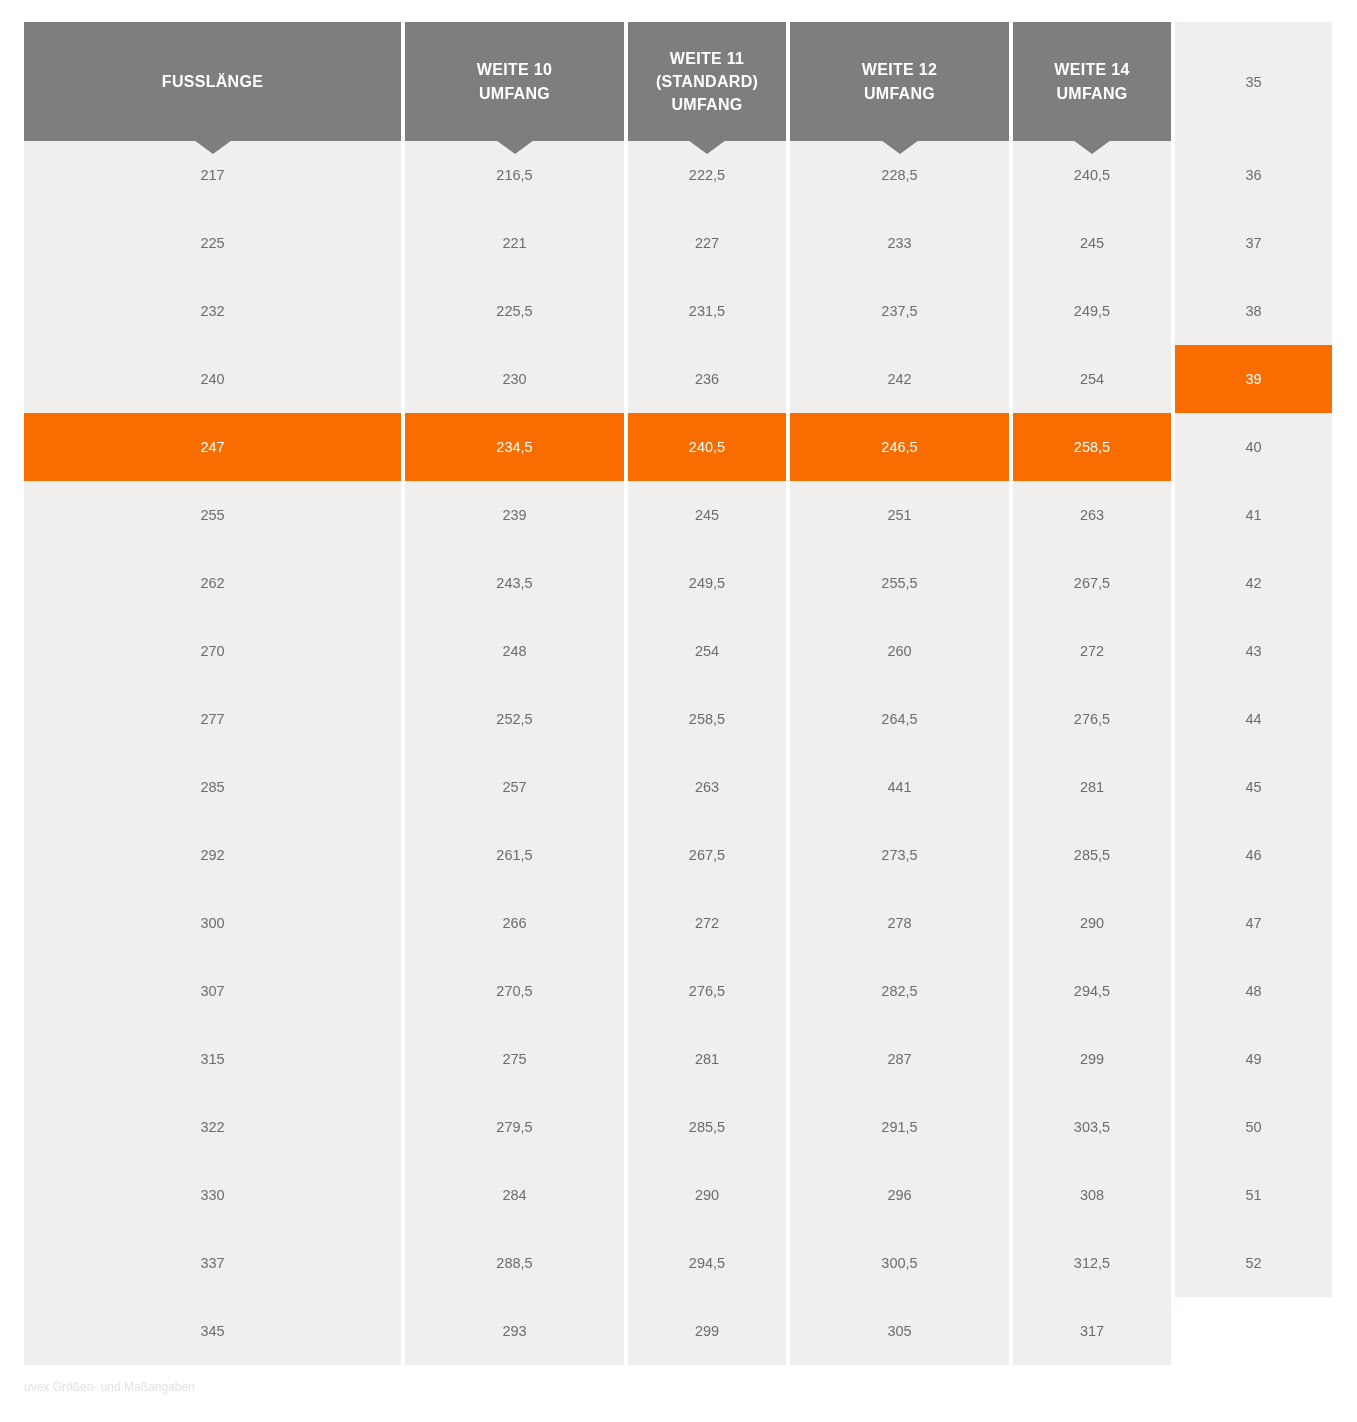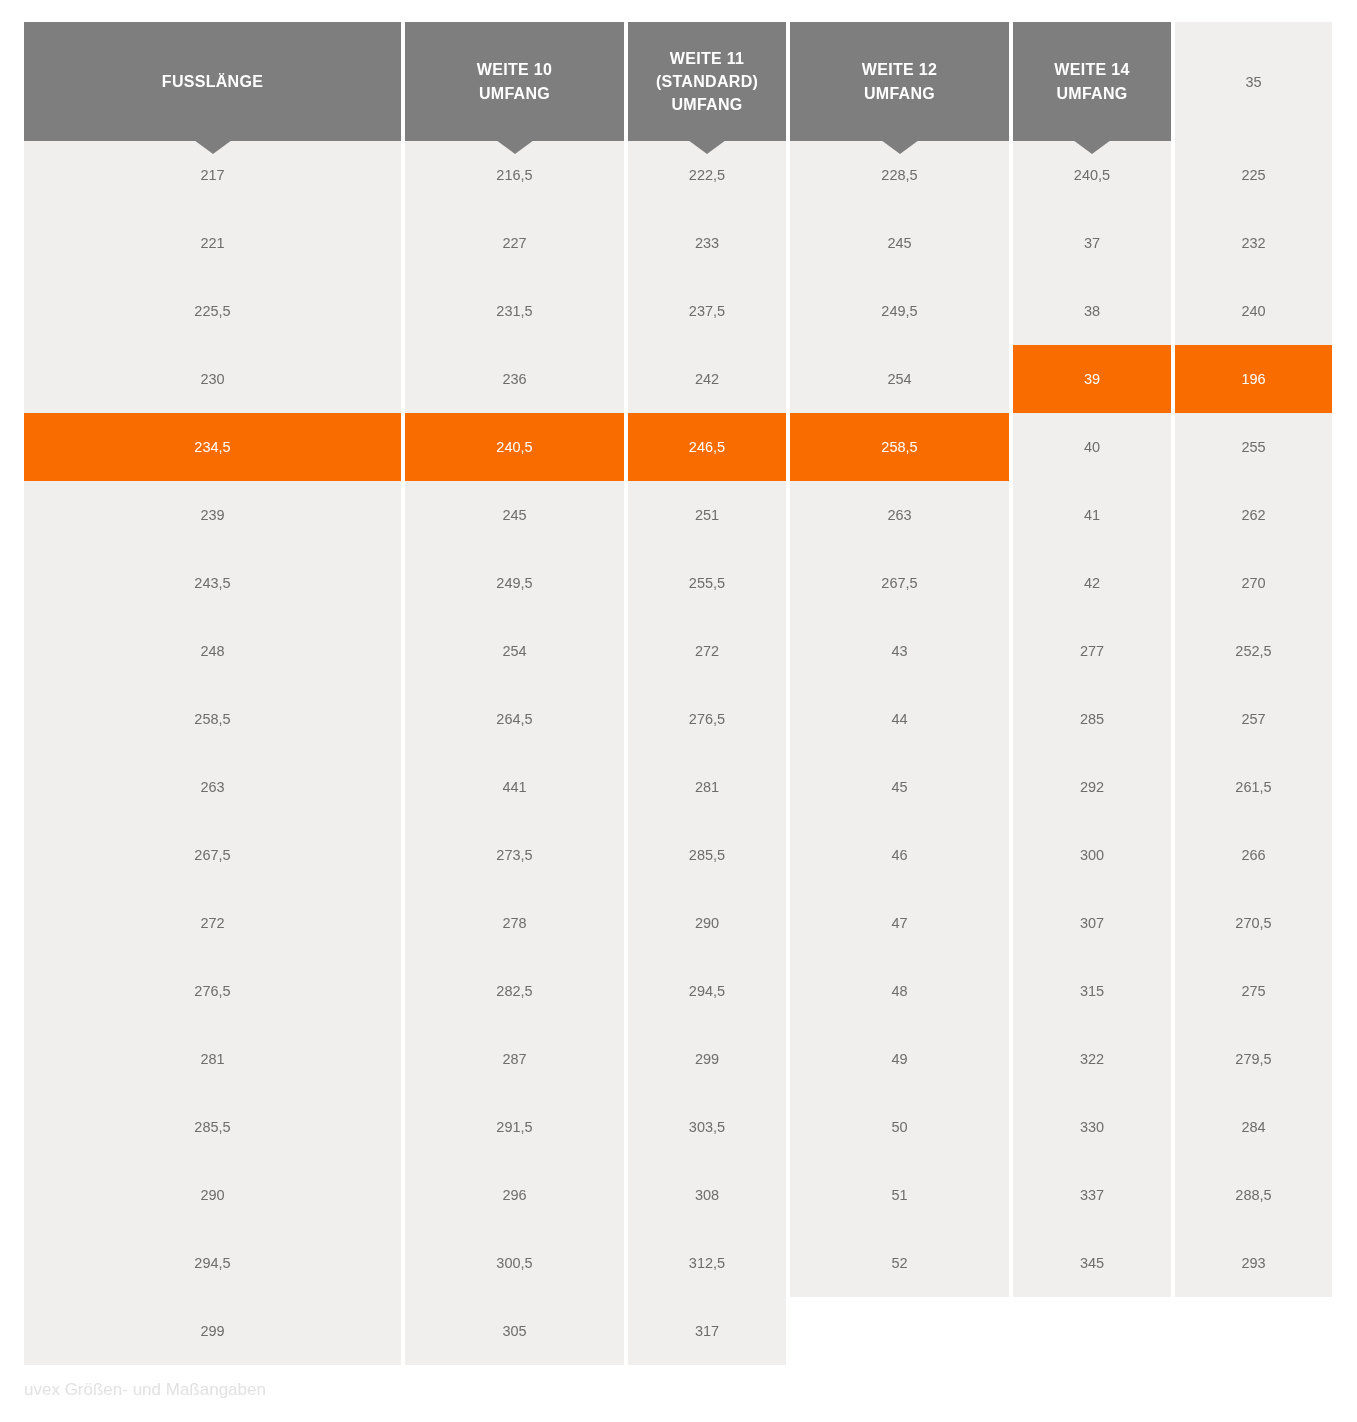--- a/index.html
+++ b/index.html
@@ -53,21 +53,21 @@
     font-size: 14.5px;
   }
   .td.hl {
     background: var(--highlight-bg, #f96c00);
     color: var(--highlight-text, #ffffff);
   }
   .caption {
     position: absolute;
     left: 24px;
     top: 1380px;
-    font-size: 17px;
+    font-size: 12px;
     color: var(--caption-text, #e2e2e2);
   }
 </style>
 </head>
 <body style="--header-bg: #7e7e7e; --header-text: #ffffff; --row-bg: #f0efee; --row-text: #6d6d6d; --highlight-bg: #f96c00; --highlight-text: #ffffff; --caption-text: #e2e2e2;">
 
 <div class="grid" id="grid">
   <div class="th">
     <span>FUSSLÄNGE</span>
     <span class="tri"></span>
@@ -92,59 +92,61 @@
     <span>WEITE 14
 UMFANG</span>
     <span class="tri"></span>
   </div>
 <div class="td">35</div>
     <div class="td">217</div>
     <div class="td">216,5</div>
     <div class="td">222,5</div>
     <div class="td">228,5</div>
     <div class="td">240,5</div>
+    <div class="td">36</div>
     <div class="td">225</div>
     <div class="td">221</div>
     <div class="td">227</div>
     <div class="td">233</div>
     <div class="td">245</div>
     <div class="td">37</div>
     <div class="td">232</div>
     <div class="td">225,5</div>
     <div class="td">231,5</div>
     <div class="td">237,5</div>
     <div class="td">249,5</div>
     <div class="td">38</div>
     <div class="td">240</div>
     <div class="td">230</div>
     <div class="td">236</div>
     <div class="td">242</div>
     <div class="td">254</div>
     <div class="td hl">39</div>
-    <div class="td hl">196</div>
+    <div class="td hl">247</div>
     <div class="td hl">234,5</div>
     <div class="td hl">240,5</div>
     <div class="td hl">246,5</div>
     <div class="td hl">258,5</div>
     <div class="td">40</div>
     <div class="td">255</div>
     <div class="td">239</div>
     <div class="td">245</div>
     <div class="td">251</div>
     <div class="td">263</div>
     <div class="td">41</div>
     <div class="td">262</div>
     <div class="td">243,5</div>
     <div class="td">249,5</div>
     <div class="td">255,5</div>
     <div class="td">267,5</div>
     <div class="td">42</div>
     <div class="td">270</div>
     <div class="td">248</div>
     <div class="td">254</div>
+    <div class="td">260</div>
     <div class="td">272</div>
     <div class="td">43</div>
     <div class="td">277</div>
     <div class="td">252,5</div>
     <div class="td">258,5</div>
     <div class="td">264,5</div>
     <div class="td">276,5</div>
     <div class="td">44</div>
     <div class="td">285</div>
     <div class="td">257</div>

